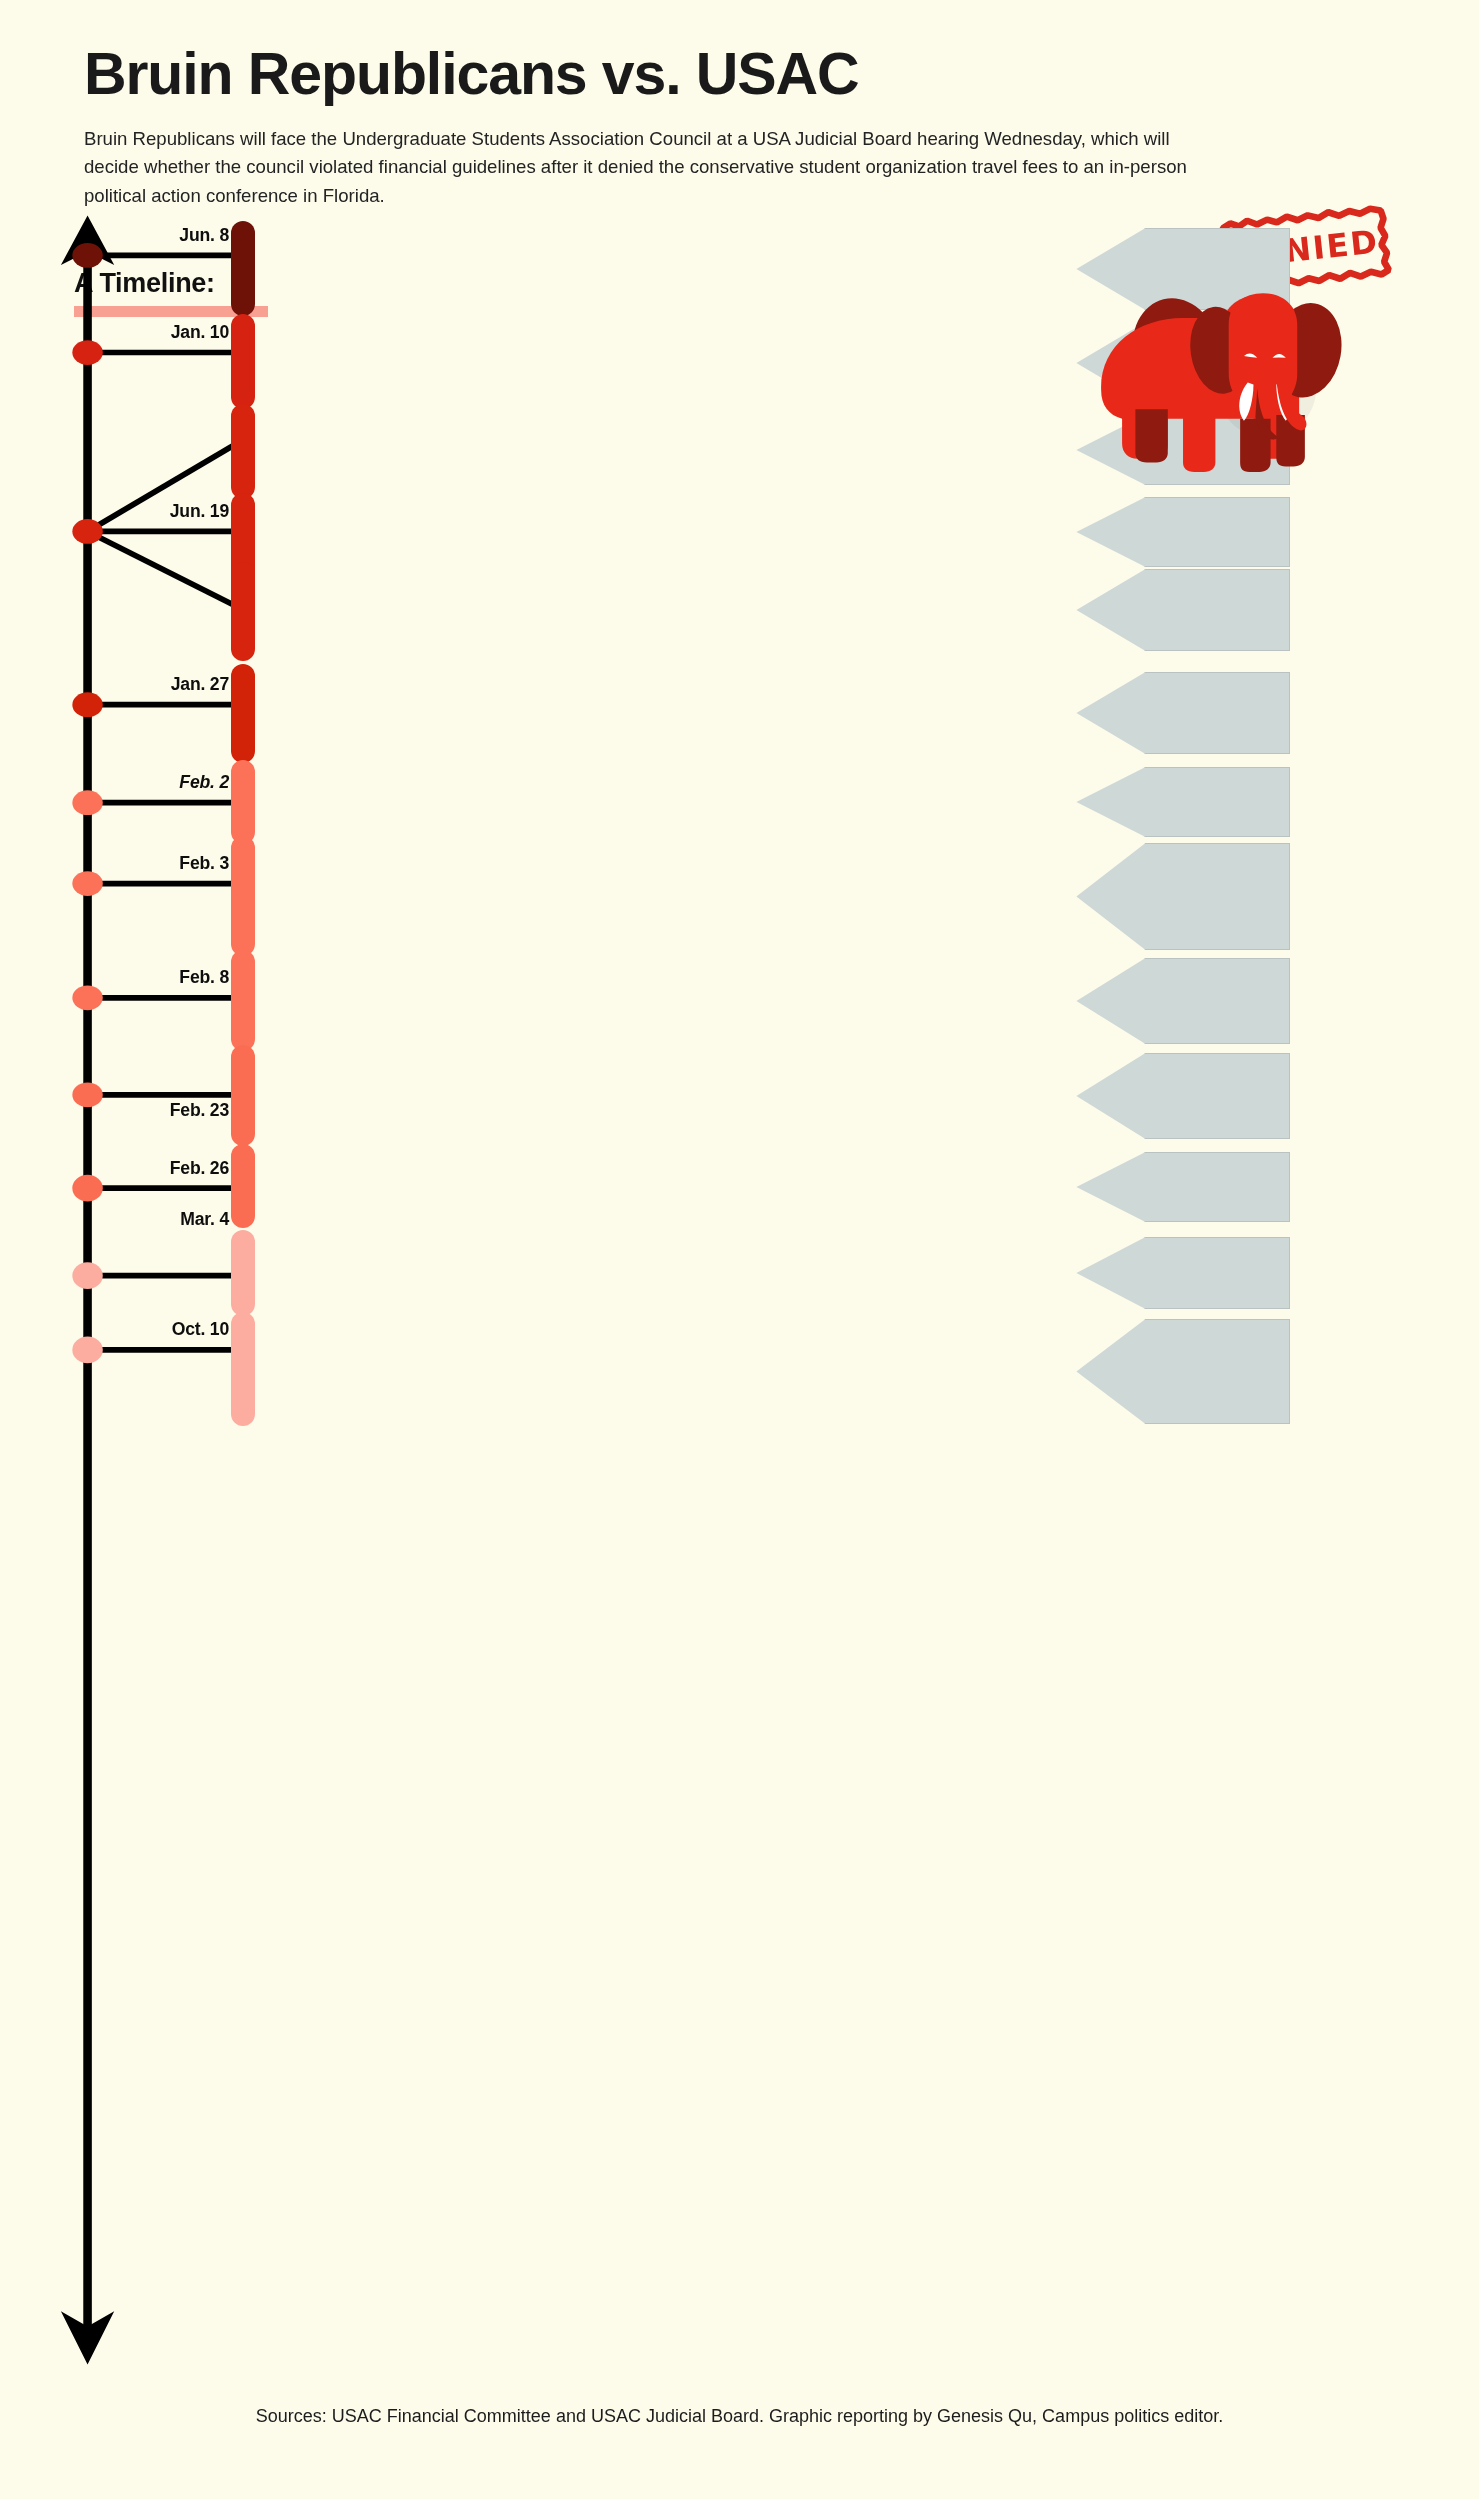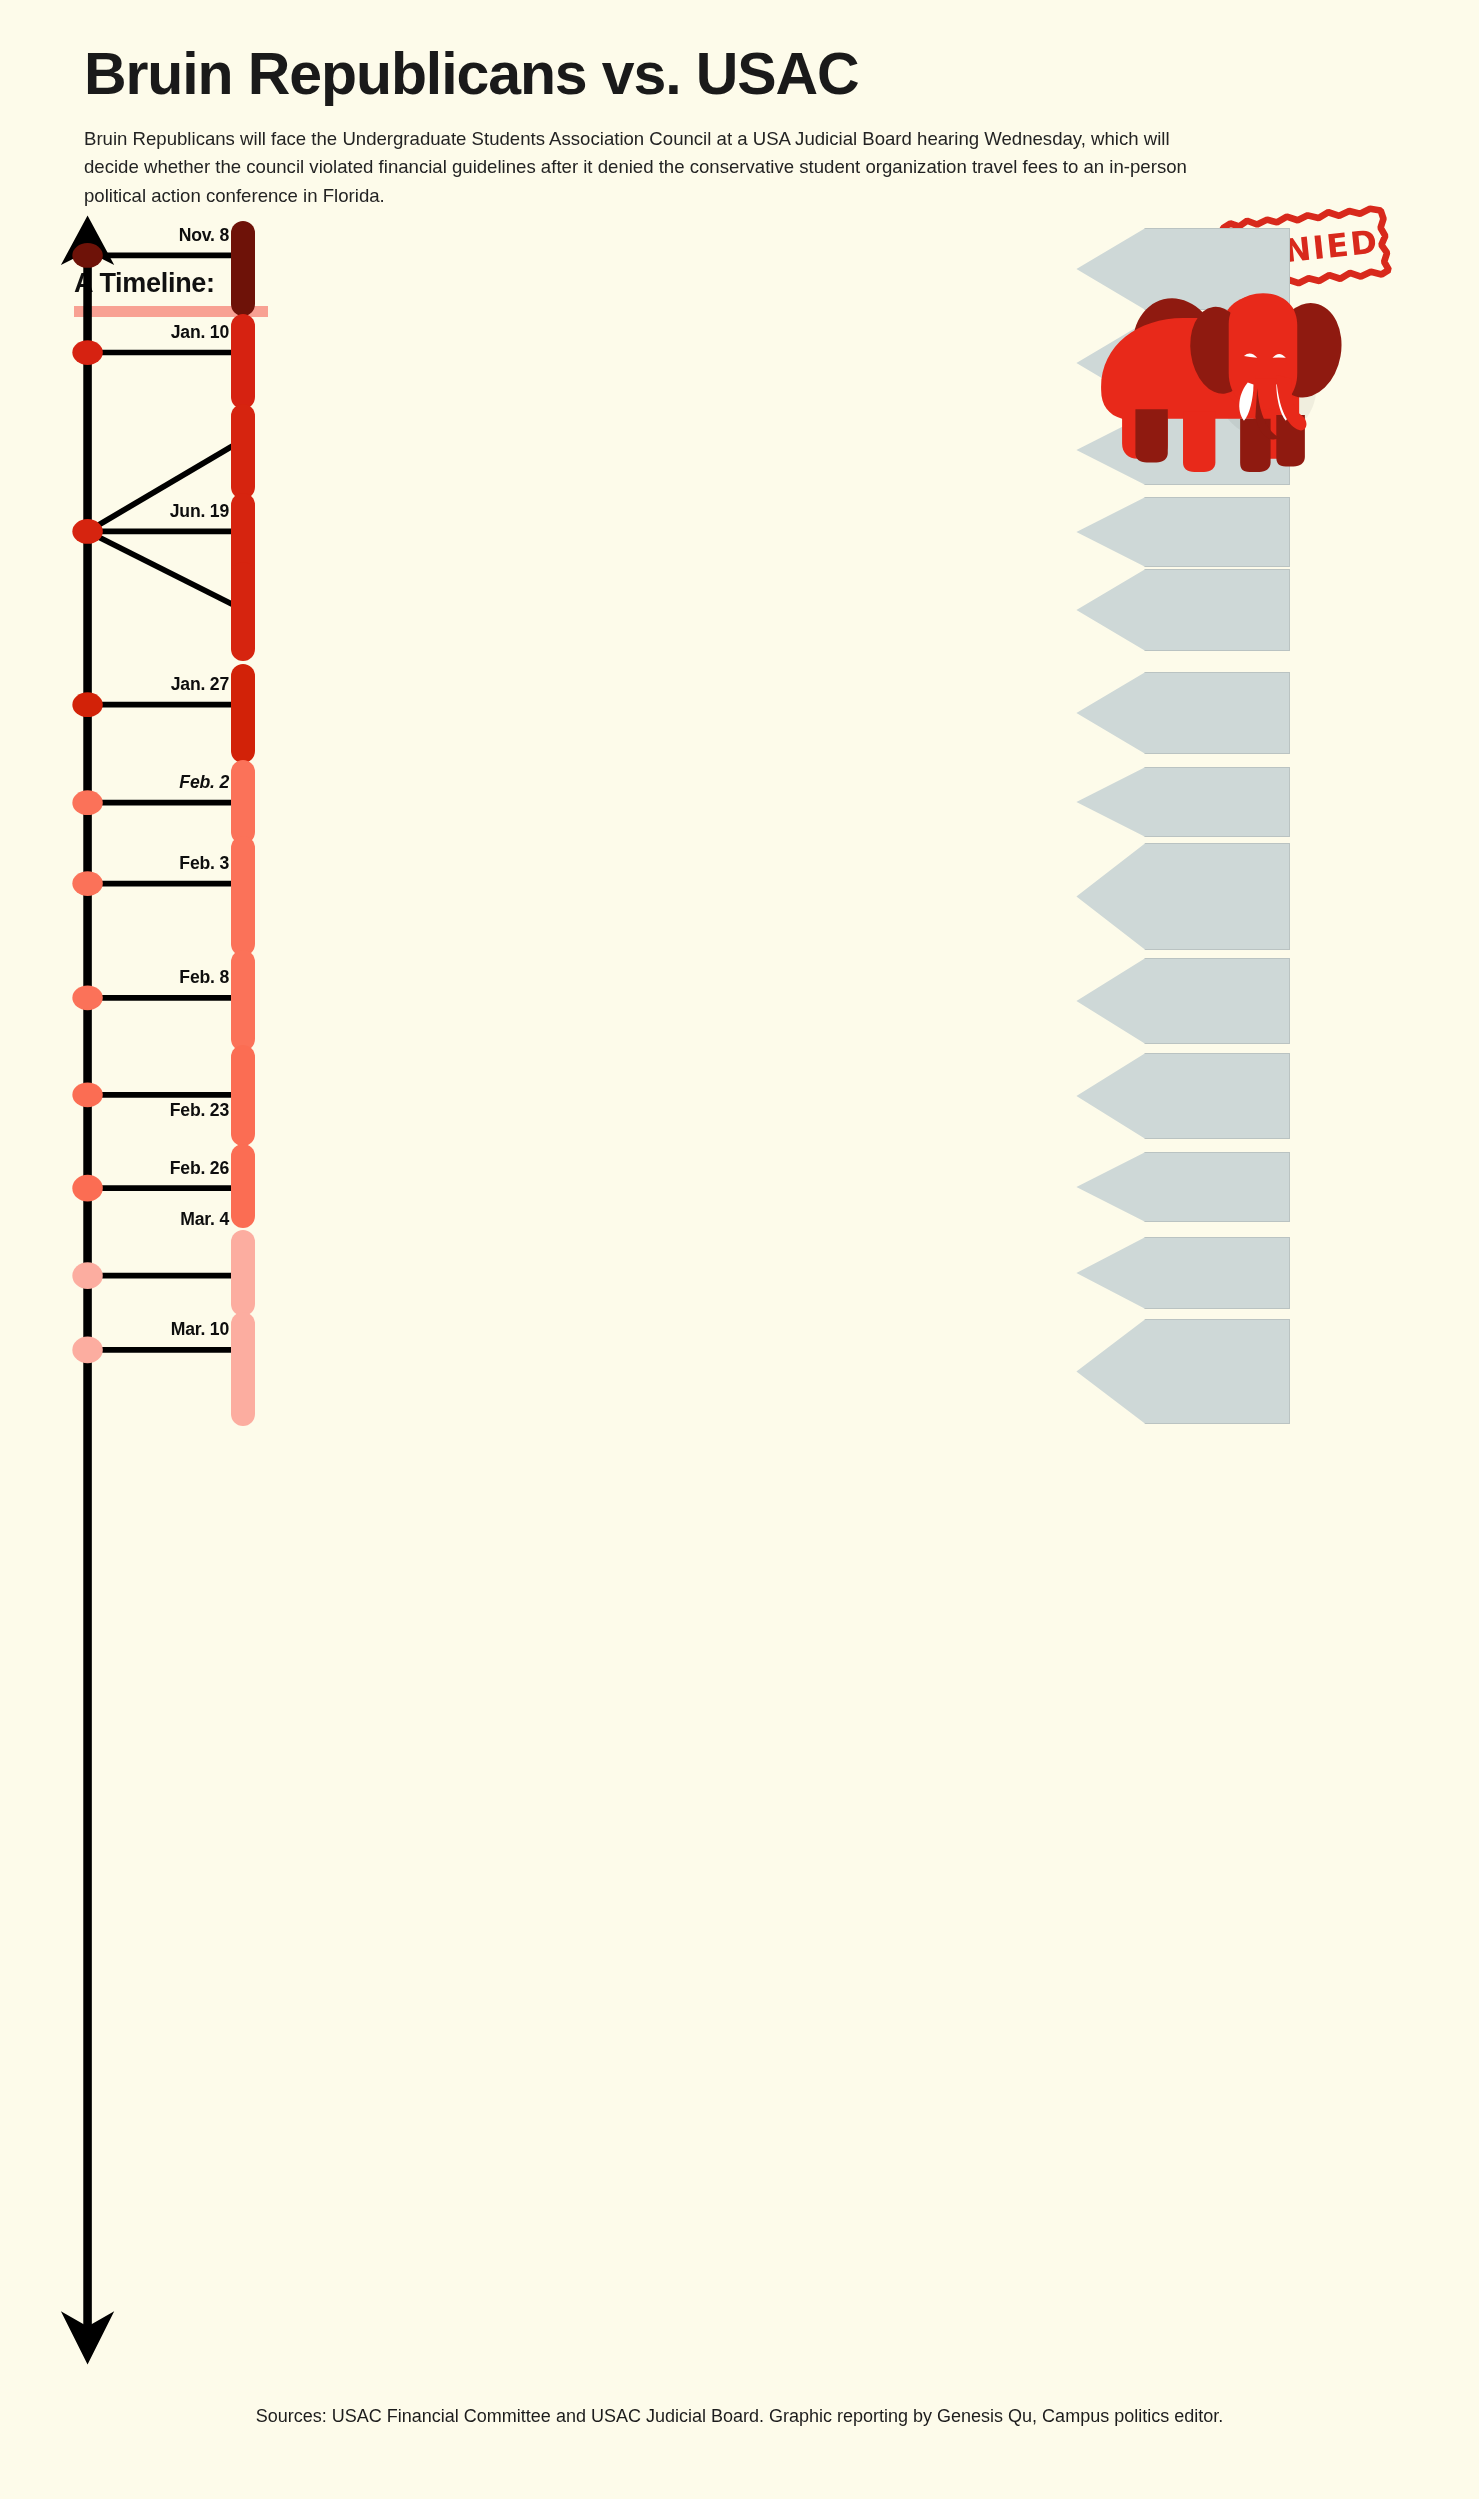--- a/index.html
+++ b/index.html
@@ -274,21 +274,21 @@
     <ellipse cx="92" cy="1048" rx="16" ry="13" fill="#fb7259"></ellipse>
     <ellipse cx="92" cy="1150" rx="16" ry="13" fill="#fb6d53"></ellipse>
     <ellipse cx="92" cy="1248" rx="16" ry="14" fill="#fb6d53"></ellipse>
     <ellipse cx="92" cy="1340" rx="16" ry="14" fill="#fcada0"></ellipse>
     <ellipse cx="92" cy="1418" rx="16" ry="14" fill="#fcada0"></ellipse>
   </g>
 </svg>
 
 <div id="rows">
     <div class="row">
-      <div class="row-date" style="left: 105px; width: 124px; top: 225px;">Nov. 8</div>
+      <div class="row-date" style="left: 105px; width: 124px; top: 225px;">Jun. 8</div>
       <div class="row-capsule" style="left: 231px; top: 221px; height: 95px; background: rgb(110, 18, 8);"></div>
       <div class="row-banner" style="top: 228px; width: 1047px; height: 82px;">
         <div class="row-banner-inner">
           <div class="row-text">USAC voted to approve $850 in funding for Turning Point USA Student Action Summit, a four-day in-person event in West Palm Beach, Florida.</div>
         </div>
       </div>
     </div>
     <div class="row">
       <div class="row-date" style="left: 105px; width: 124px; top: 322px;">Jan. 10</div>
       <div class="row-capsule" style="left: 231px; top: 314px; height: 95px; background: rgb(214, 34, 17);"></div>
@@ -380,21 +380,21 @@
     <div class="row">
       <div class="row-date" style="left: 105px; width: 124px; top: 1209px;">Mar. 4</div>
       <div class="row-capsule" style="left: 231px; top: 1230px; height: 86px; background: rgb(252, 173, 160);"></div>
       <div class="row-banner" style="top: 1237px; width: 1047px; height: 72px;">
         <div class="row-banner-inner">
           <div class="row-text">The judicial board held the preliminary hearing in a closed session with representatives from Brun Republicans and USAC.</div>
         </div>
       </div>
     </div>
     <div class="row">
-      <div class="row-date" style="left: 105px; width: 124px; top: 1319px;">Mar. 10</div>
+      <div class="row-date" style="left: 105px; width: 124px; top: 1319px;">Oct. 10</div>
       <div class="row-capsule" style="left: 231px; top: 1312px; height: 114px; background: rgb(252, 173, 160);"></div>
       <div class="row-banner" style="top: 1319px; width: 1047px; height: 105px;">
         <div class="row-banner-inner">
           <div class="row-text">The judicial board will hold its Court of Hearing with Sam Roth, a representative from Bruin Republicans and Naomi Riley, the USAC president, to hear the two parties' arguments. The board will discuss the case in closed sessions after the hearing and reach a decision by a majority vote.</div>
         </div>
       </div>
     </div>
   </div>
 
 <div id="footer">

